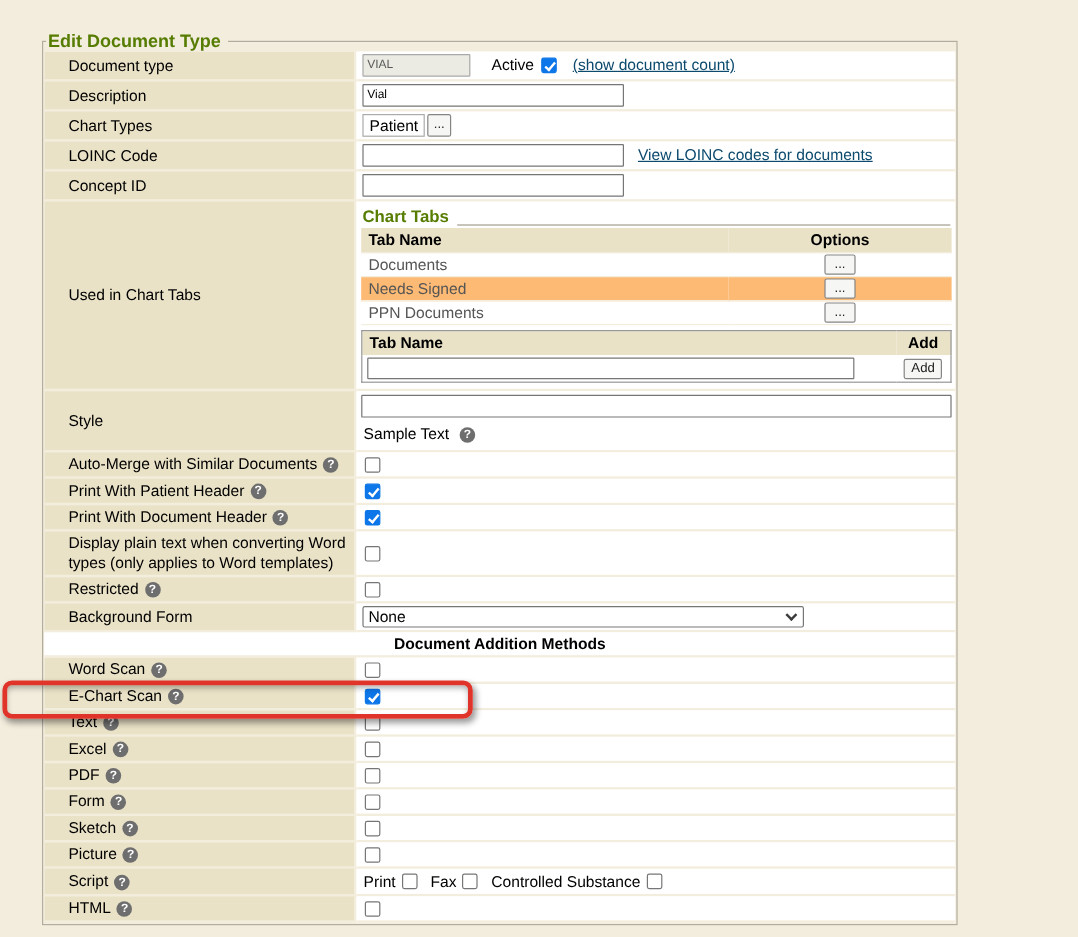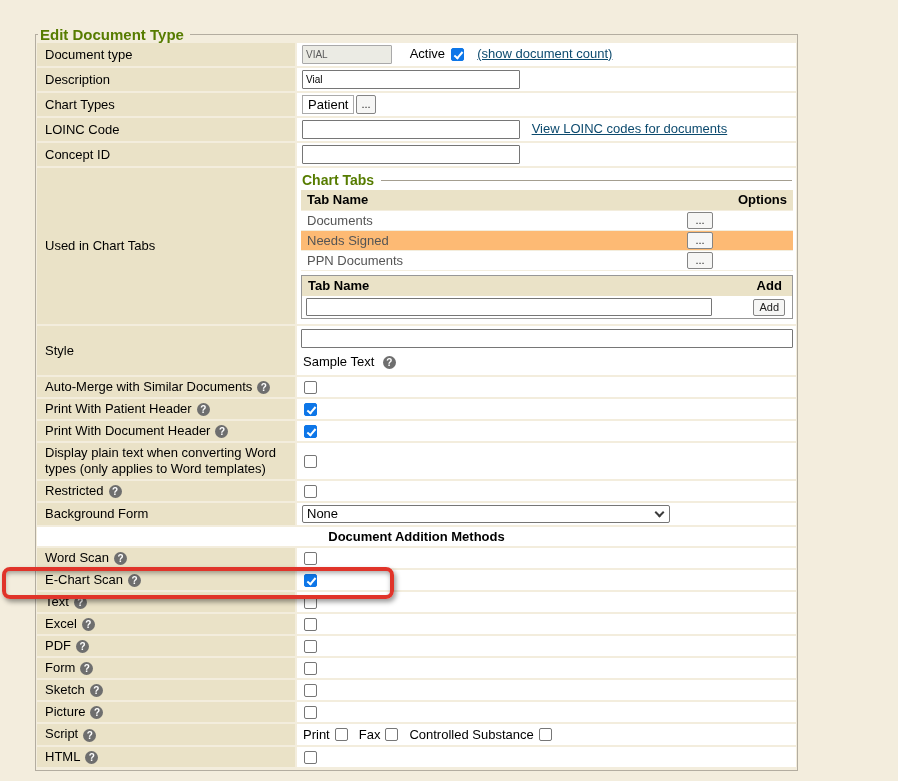--- a/index.html
+++ b/index.html
@@ -13,21 +13,21 @@
   
   fieldset.main {
     margin:26px 0 0 35px; padding:0 1px 1px 1px;
     width:763px; border:1px solid #b3ada0; background:transparent;
   }
   fieldset.main > legend {
     font-size:15px; font-weight:bold; color:#567c00;
     padding:0 6px 0 2px; margin-left:1px;
   }
   table.form { width:100%; border-collapse:separate; border-spacing:0; background:#fff; }
-  td.cell { vertical-align:middle; border-bottom:2px solid #f3eddd; padding:2px 6px 2px 8px; line-height:16px; }
+  td.cell { vertical-align:middle; border-bottom:2px solid #f3eddd; padding:2px 6px 2px 20px; line-height:16px; }
   td.label-cell { width:260px; background:#eae2c7; border-right:2px solid #f3eddd; }
   td.value-cell { background:#fff; padding-left:5px; }
   td.section-cell { text-align:center; font-weight:bold; background:#fff; border-bottom:2px solid #f3eddd; padding:2px; }
 
   input.txt {
     height:19px; border:1px solid #767676; background:#fff; font-family:Liberation Sans, sans-serif;
     font-size:10px; padding:0 3px; border-radius:1px; vertical-align:middle;
   }
   input.txt.disabled { background:#ebebe4; border-color:#a9a9a9; color:#5a5a5a; }
 
@@ -57,29 +57,29 @@
     display:inline-block; font-size:11px; line-height:13px; padding:1px 5px;
     background:#f6f6f5; border:1px solid #858585; border-radius:2px; color:#222;
     cursor:pointer; vertical-align:middle; text-align:center;
   }
   .patient-box {
     display:inline-block; border:1px solid #ababab; background:#fff; padding:1px 5px;
     vertical-align:middle; line-height:15px;
   }
 
   
-  .ct-legend-row { display:flex; align-items:center; margin:1px 1px 2px 1px; }
+  .ct-legend-row { display:flex; align-items:flex-end; margin:1px 1px 2px 1px; }
   .ct-legend-row .ct-title { font-size:14px; font-weight:bold; color:#567c00; white-space:nowrap; }
   .ct-legend-row .ct-line { flex:1; border-top:1px solid #a49e90; margin-left:7px; }
   table.tabs { width:100%; border-collapse:separate; border-spacing:0; }
   table.tabs th {
     background:#eae2c7; font-weight:bold; text-align:left; padding:2px 6px;
     border-bottom:1px solid #f3eddd; font-size:13px;
   }
-  table.tabs th.opt-col { width:186px; text-align:right; }
+  table.tabs th.opt-col { width:186px; text-align:center; }
   table.tabs td { padding:1px 6px; color:#555; border-bottom:1px solid #f3eddd; height:19px; }
   table.tabs tr.alt td { background:#fdba74;margin-left:32px; }
   table.tabs td.opt-cell { text-align:center; }
 
   table.addtab { width:100%; border:1px solid #979797; border-collapse:collapse; margin-top:4px; }
   table.addtab th { background:#eae2c7; font-weight:bold; text-align:left; padding:2px 6px; font-size:13px; }
   table.addtab th.add-col { width:46px; text-align:center; }
   table.addtab td { padding:2px 4px; background:#fff; }
   table.addtab td.add-cell { text-align:center; }
 

